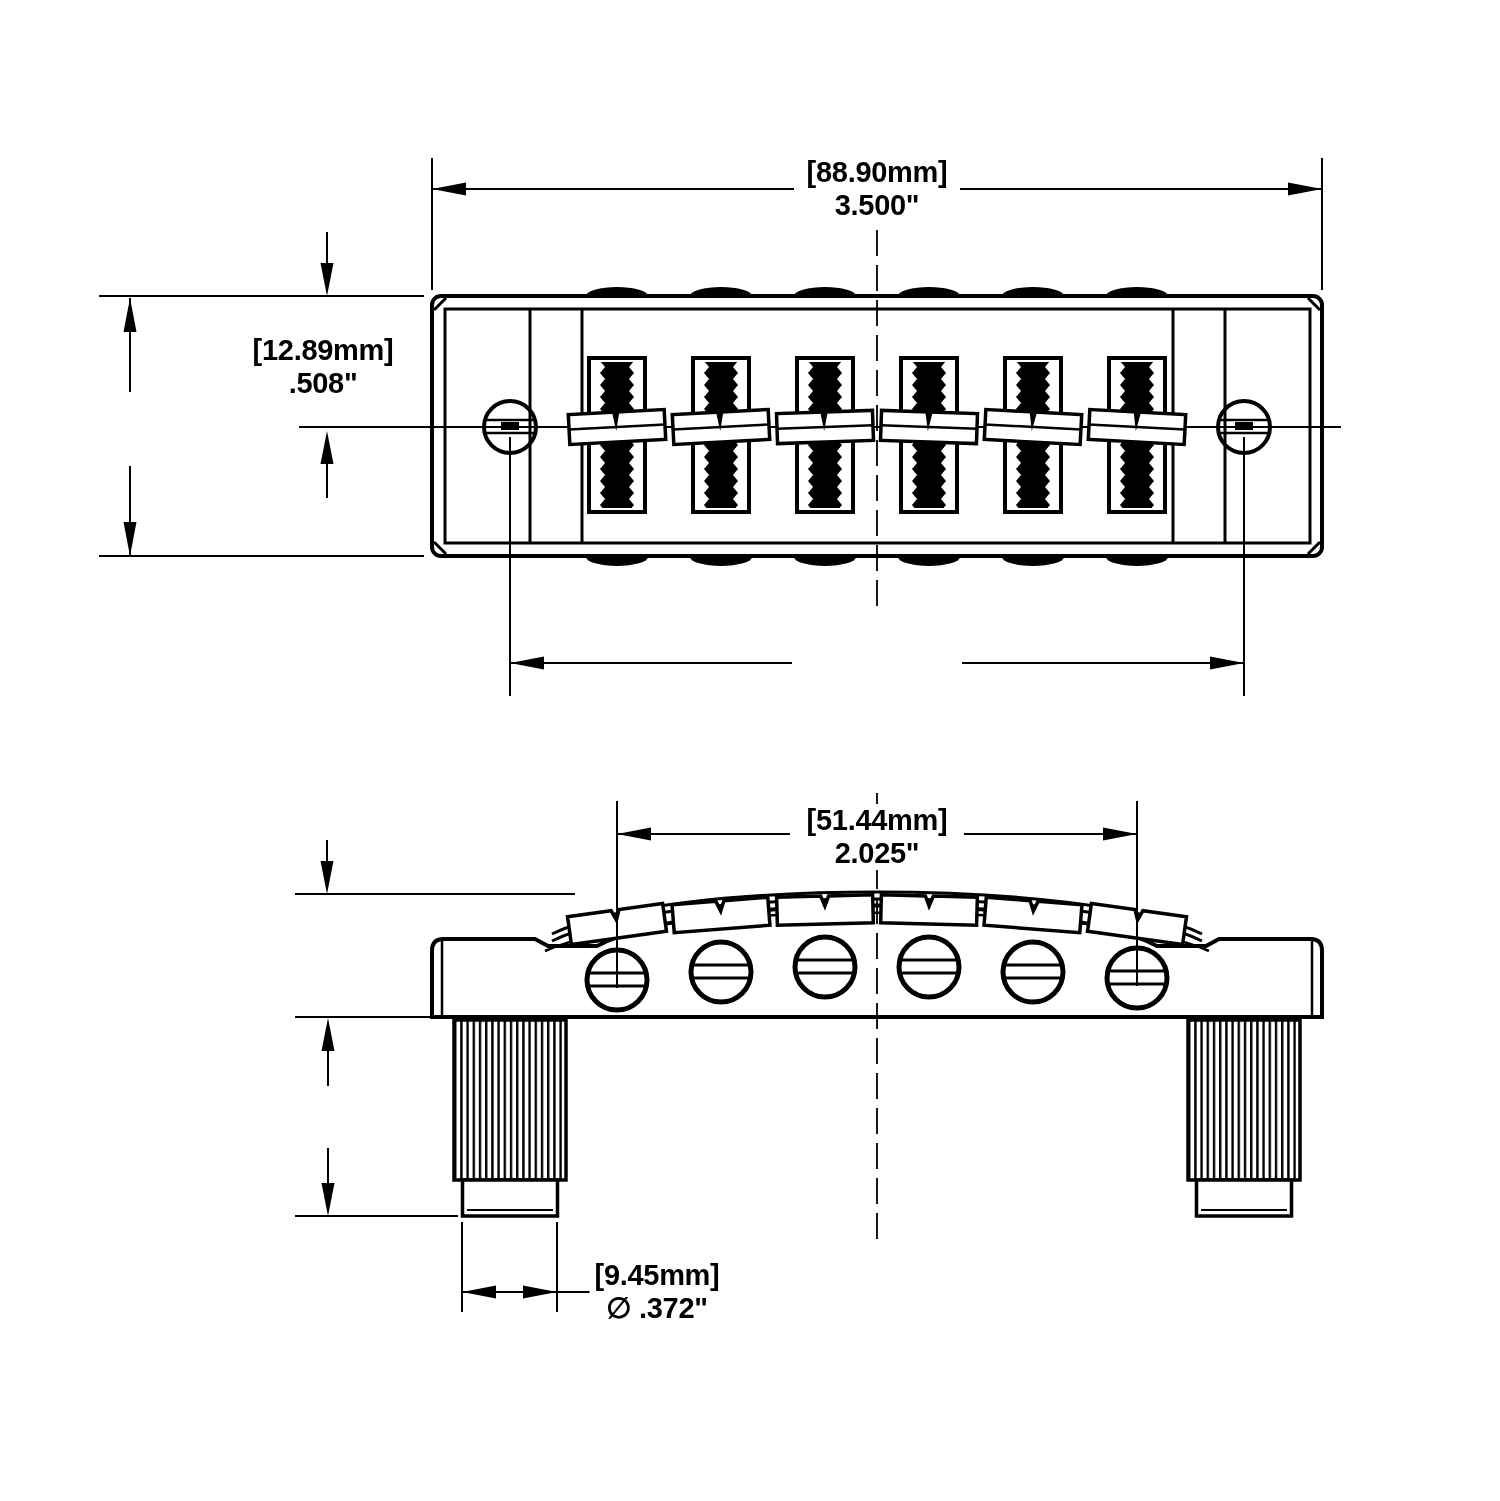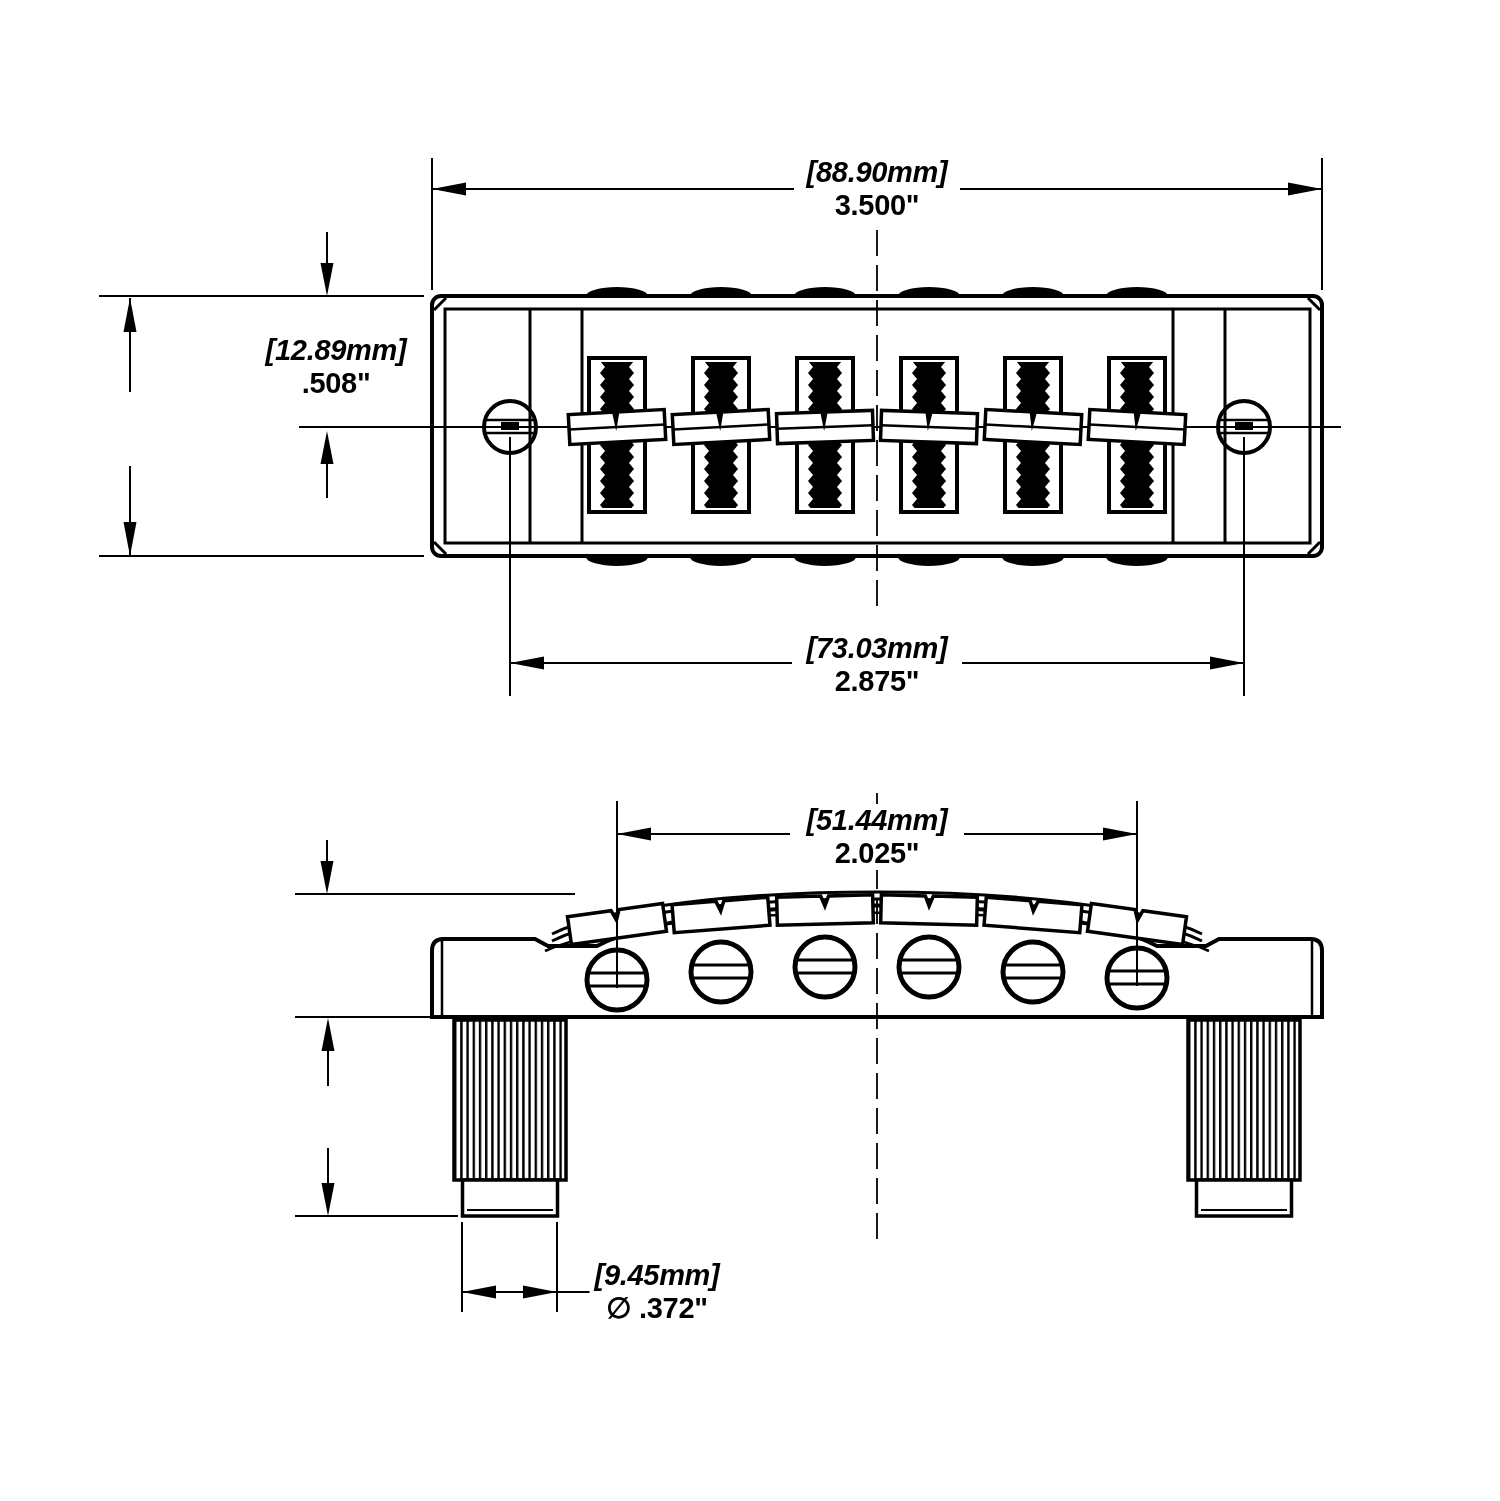--- a/index.html
+++ b/index.html
@@ -2,21 +2,21 @@
 <html><head>
 <meta charset="utf-8">
 <style>
   html,body{margin:0;padding:0;background:#fff;}
   #canvas{position:relative;width:1500px;height:1501px;background:#fff;overflow:hidden;
           font-family:"Liberation Sans",sans-serif;}
   #drawing{position:absolute;left:0;top:0;}
   .dlabel{position:absolute;transform:translateX(-50%);text-align:center;
           font:700 29px/33px "Liberation Sans",sans-serif;color:#000;
           letter-spacing:-0.3px;white-space:nowrap;background:#fff;padding:0 5px;}
-  .dlabel .mm{display:block;font-style:italic;}
+  .dlabel .mm{display:block;}
   .dlabel .in{display:block;}
   .s3{stroke:#000;stroke-width:3;fill:none;}
   .s25{stroke:#000;stroke-width:2.5;fill:none;}
   .s2{stroke:#000;stroke-width:2;fill:none;}
   .s18{stroke:#000;stroke-width:1.8;fill:none;}
   .wf{fill:#fff;stroke:#000;}
   .ar{fill:#000;stroke:none;}
   .blk{fill:#000;stroke:none;}
 </style>
 </head>
@@ -222,29 +222,25 @@
     </g>
   </g>
 </svg>
 
 <div class="dlabel" style="left:877px;top:156px;">
   <span class="mm">[88.90mm]</span>
   <span class="in">3.500"</span>
 </div>
 
 
-<div class="dlabel" style="left:336px;top:334px;">
+<div class="dlabel" style="left:323px;top:334px;">
   <span class="mm">[12.89mm]</span>
   <span class="in">.508"</span>
 </div>
 
-<div class="dlabel" style="left:877px;top:632px;">
-  <span class="mm">[73.03mm]</span>
-  <span class="in">2.875"</span>
-</div>
 
 <div class="dlabel" style="left:877px;top:804px;">
   <span class="mm">[51.44mm]</span>
   <span class="in">2.025"</span>
 </div>
 
 
 
 <div class="dlabel" style="left:657px;top:1259px;">
   <span class="mm">[9.45mm]</span>

